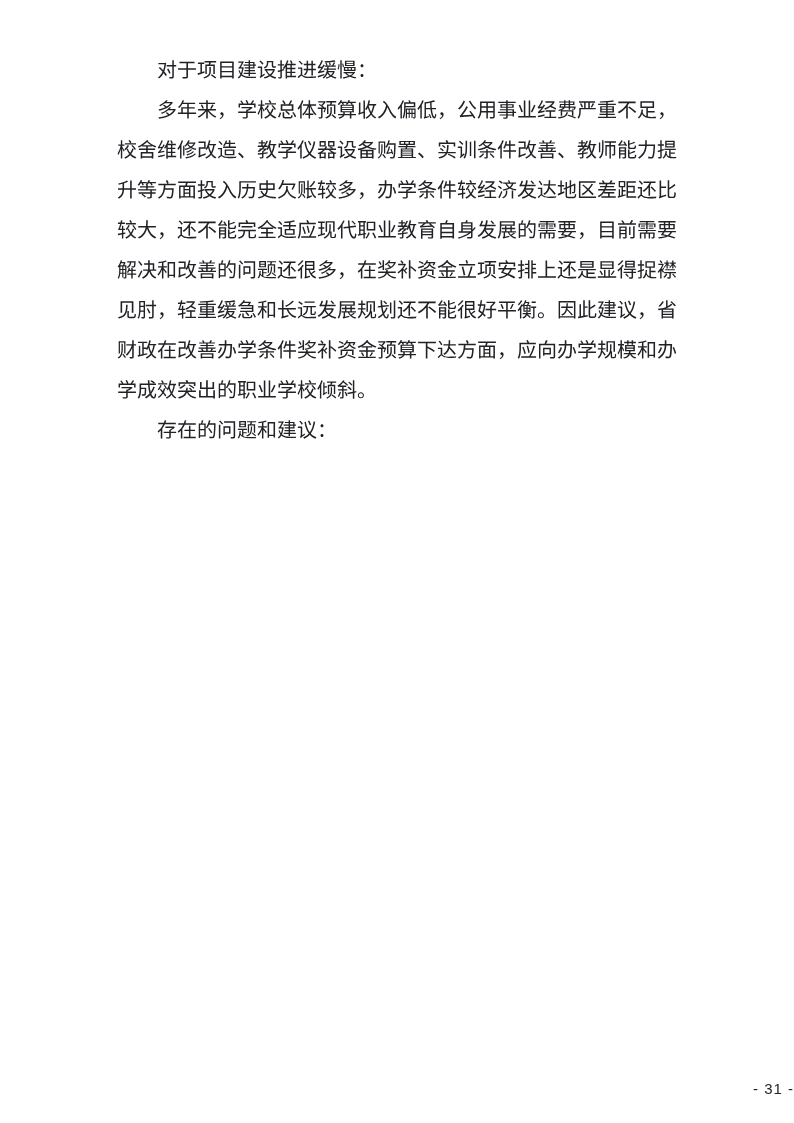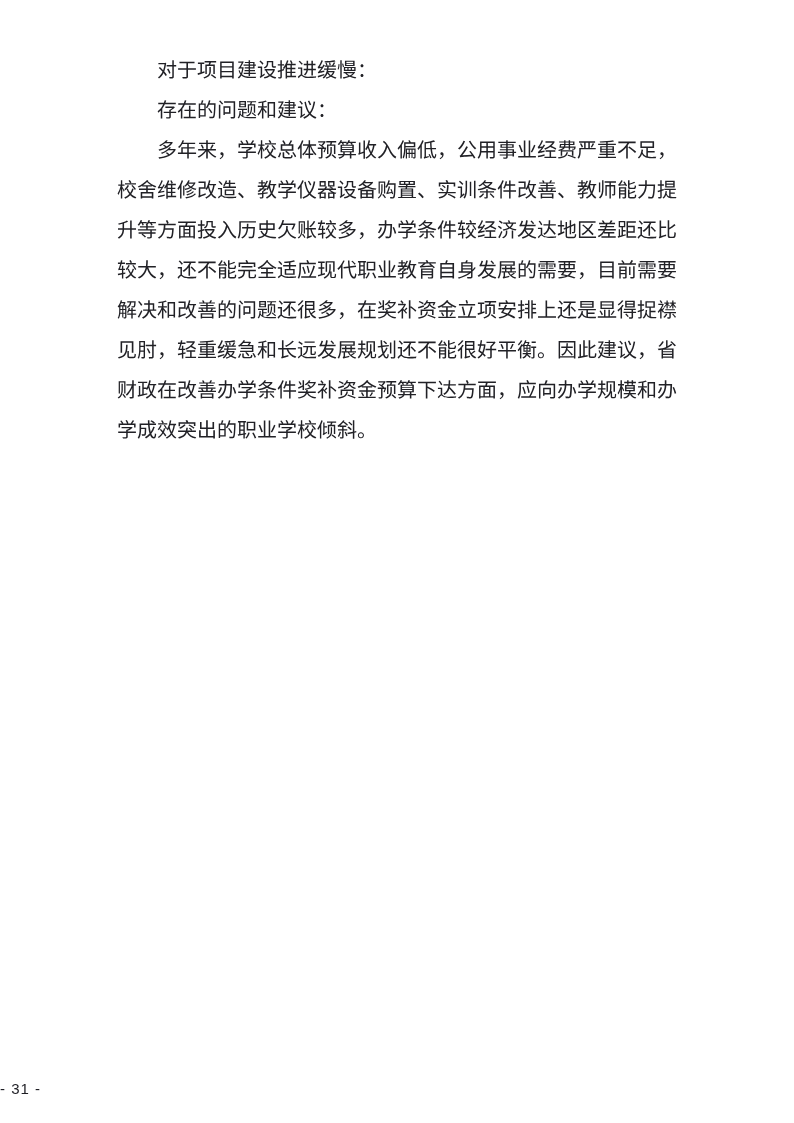--- a/index.html
+++ b/index.html
@@ -32,31 +32,31 @@
     word-break: break-all;
   }
   .para.indented {
     text-indent: 2em;
   }
   .page-footer {
     position: absolute;
     left: 0;
     top: 1080px;
     width: 100%;
-    text-align: left;
+    text-align: right;
     font-family: "Liberation Sans", "DejaVu Sans", sans-serif;
     font-size: 15px;
     color: #1e1e24;
     letter-spacing: 1px;
   }
 </style>
 </head>
 <body>
 
 <div class="page">
   <div class="content">
     <p class="para indented">对于项目建设推进缓慢：</p>
+    <p class="para indented">多年来，学校总体预算收入偏低，公用事业经费严重不足，校舍维修改造、教学仪器设备购置、实训条件改善、教师能力提升等方面投入历史欠账较多，办学条件较经济发达地区差距还比较大，还不能完全适应现代职业教育自身发展的需要，目前需要解决和改善的问题还很多，在奖补资金立项安排上还是显得捉襟见肘，轻重缓急和长远发展规划还不能很好平衡。因此建议，省财政在改善办学条件奖补资金预算下达方面，应向办学规模和办学成效突出的职业学校倾斜。</p>
     <p class="para indented">存在的问题和建议：</p>
-    <p class="para indented">多年来，学校总体预算收入偏低，公用事业经费严重不足，校舍维修改造、教学仪器设备购置、实训条件改善、教师能力提升等方面投入历史欠账较多，办学条件较经济发达地区差距还比较大，还不能完全适应现代职业教育自身发展的需要，目前需要解决和改善的问题还很多，在奖补资金立项安排上还是显得捉襟见肘，轻重缓急和长远发展规划还不能很好平衡。因此建议，省财政在改善办学条件奖补资金预算下达方面，应向办学规模和办学成效突出的职业学校倾斜。</p>
   </div>
 
   <div class="page-footer">- 31 -</div>
 </div>
 
 </body></html>

